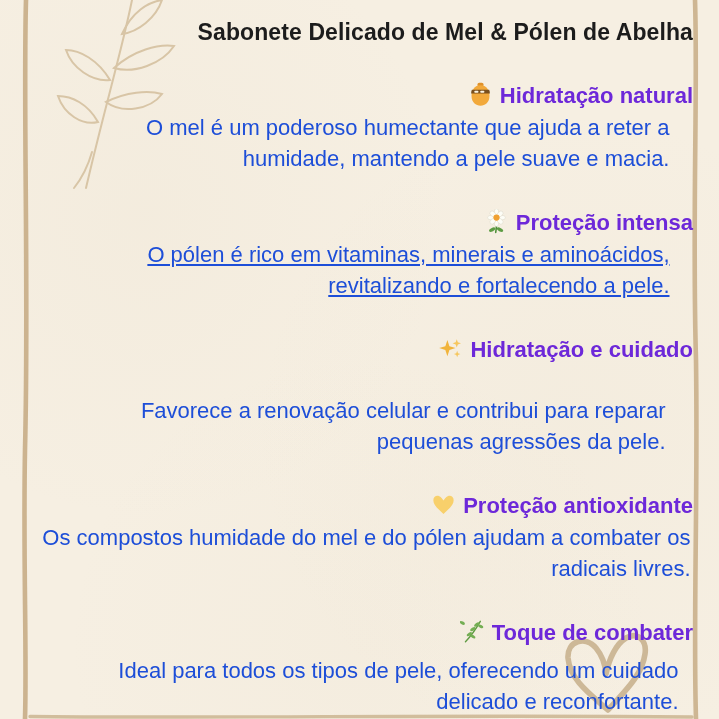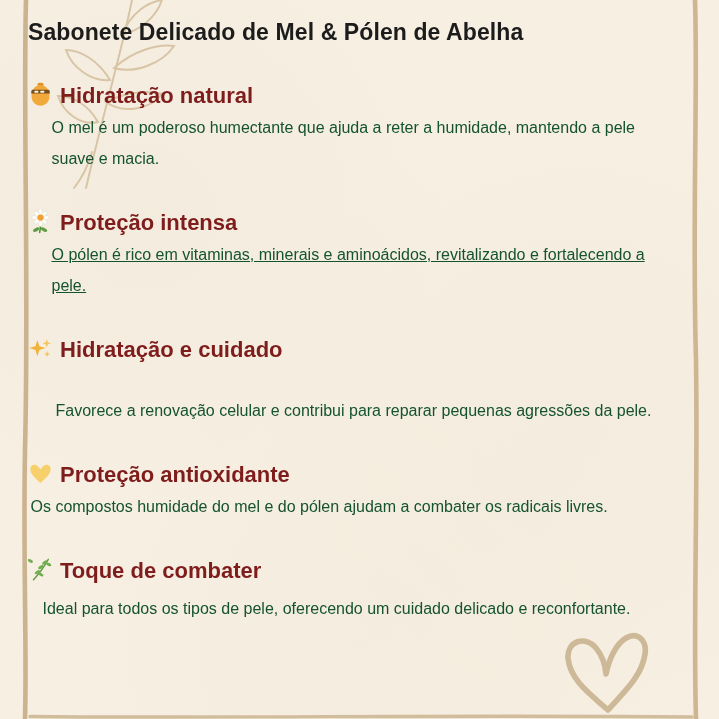--- a/index.html
+++ b/index.html
@@ -33,45 +33,45 @@
   }
   .frame-svg { inset: 0; }
   .leaf-branch { left: 48px; top: 0; }
   .heart-outline { left: 556px; top: 630px; }
 
   .content {
     position: absolute;
     left: 28px;
     right: 26px;
     top: 0;
-    text-align: left;
+    text-align: right;
   }
   .page-title {
     margin: 0;
     padding-top: 18px;
     font-size: 23px;
     line-height: 29px;
     font-weight: 700;
     color: #1c1c1c;
     letter-spacing: 0.1px;
   }
   .section { margin-top: 33px; }
   .section-heading {
     margin: 0 0 1px 0;
     font-size: 22px;
     line-height: 31px;
     font-weight: 700;
-    color: #7f1d1d;
+    color: #6d28d9;
   }
   .section-body {
     margin: 0 auto;
-    font-size: 16px;
+    font-size: 22px;
     line-height: 31px;
     font-weight: 400;
-    color: #14532d;
+    color: #1d4ed8;
   }
   .w1 { max-width: 618px; }
   .w2 { max-width: 618px; text-decoration: underline; }
   .w3 { max-width: 610px; margin-top: 30px; }
   .w4 { max-width: 660px; }
   .w5 { max-width: 636px; margin-top: 7px; }
   .emoji-icon {
     display: inline-block;
     width: 25px;
     height: 25px;

